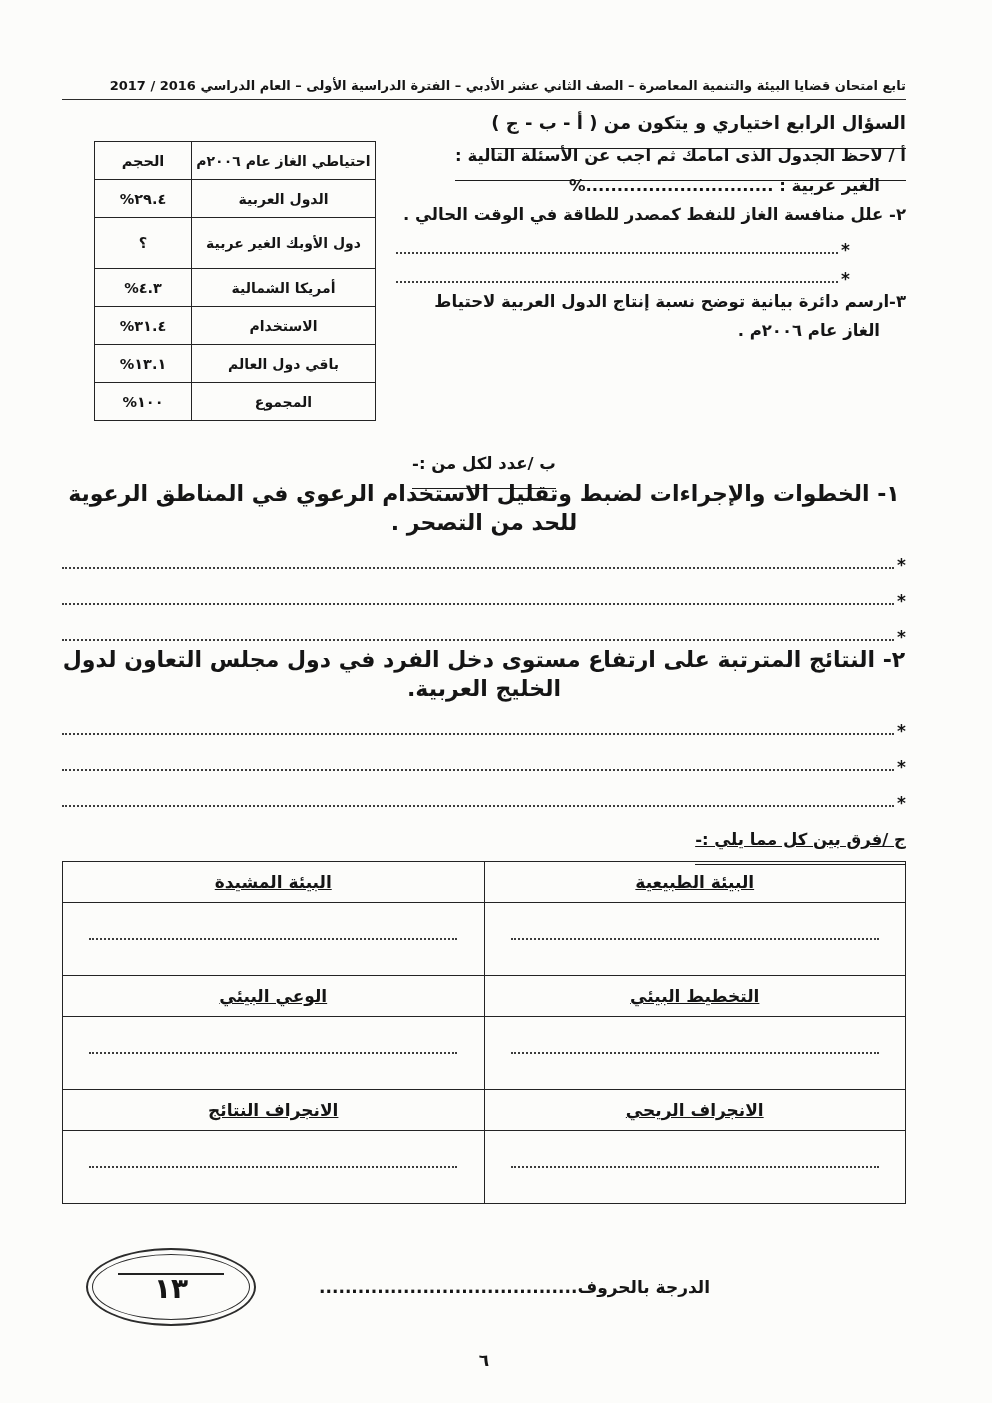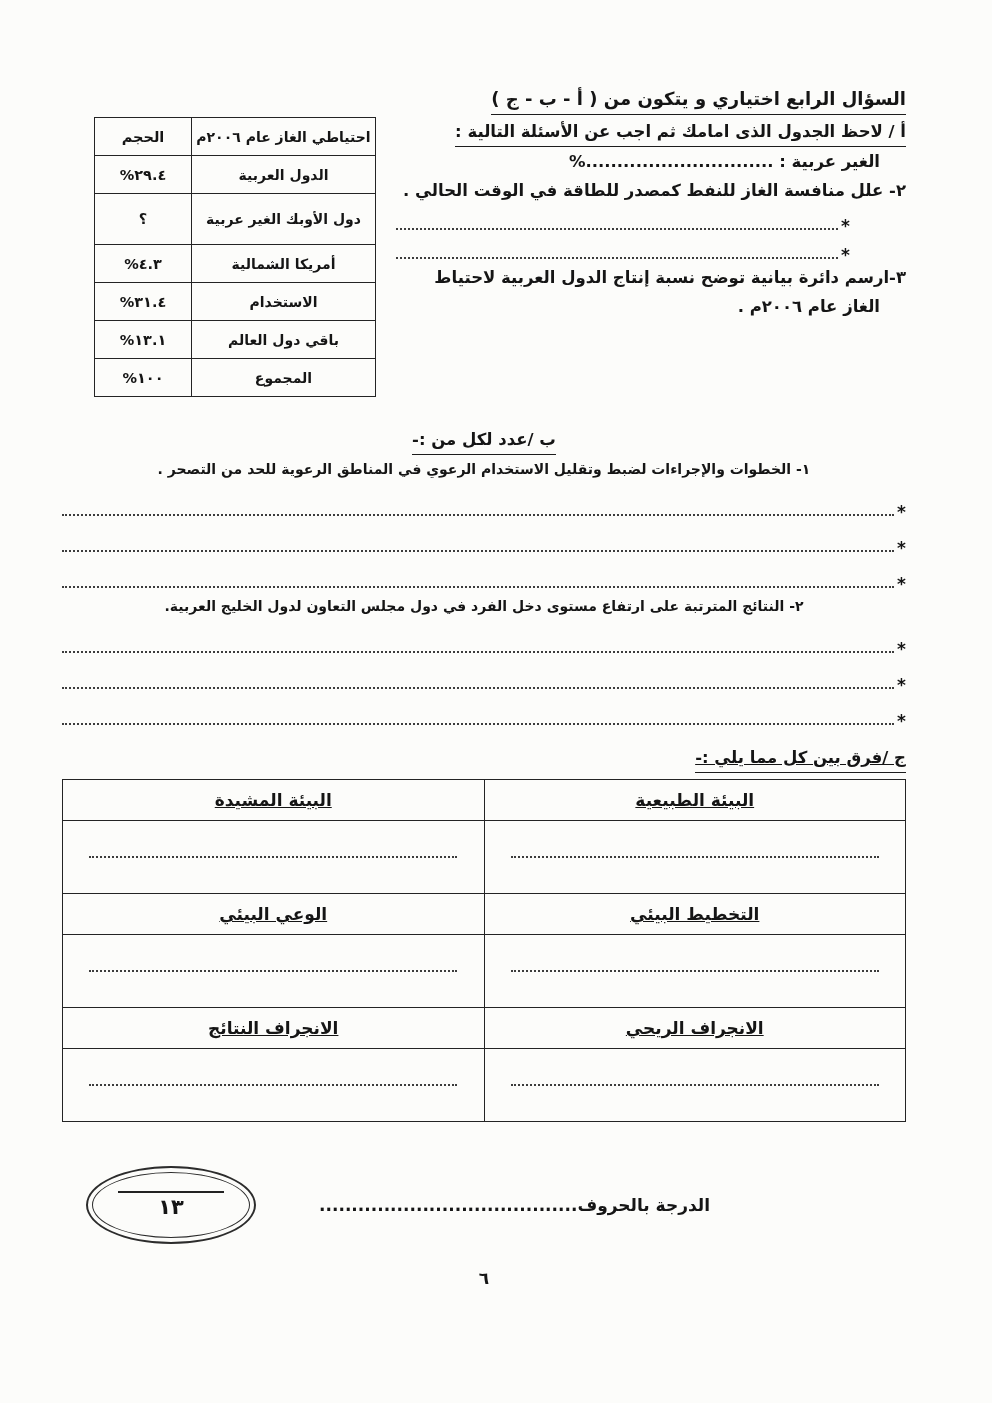--- a/index.html
+++ b/index.html
@@ -1,59 +1,60 @@
 <!DOCTYPE html>
 <html lang="ar" dir="rtl"><head>
 <meta charset="utf-8">
 <style>
   html,body{margin:0;padding:0;background:#d9d9d5;}
   .page{position:relative;width:992px;height:1403px;margin:0 auto;background:#fcfcfa;color:#151515;
         direction:rtl;font-family:"DejaVu Sans","Liberation Sans",sans-serif;font-weight:700;
         padding:76px 86px 0 62px;box-sizing:border-box;overflow:hidden;}
   .header-line{font-size:13px;line-height:19px;text-align:right;border-bottom:1.6px solid #2b2b2b;padding-bottom:4px;}
   .q-title{margin-top:9px;font-size:18px;line-height:27px;}
-  .u{border-bottom:1.7px solid #1c1c1c;padding-bottom:5px;}
+  .u{border-bottom:1.7px solid #1c1c1c;padding-bottom:15px;}
   .sec-a{display:flex;margin-top:5px;}
   .qcol{flex:1;min-width:0;}
   .tcol{width:282px;flex-shrink:0;margin-right:20px;margin-left:32px;}
   .gas-table{width:100%;border-collapse:collapse;table-layout:fixed;}
   .gas-table td{border:1.7px solid #242424;text-align:center;font-size:14px;padding:2px 4px;height:33px;}
   .gas-table .sz{width:88px;direction:ltr;font-size:14.5px;}
   .gas-table tr.tall td{height:46px;}
   .sec-heading{font-size:16.5px;line-height:30px;}
   .q-line{font-size:16.5px;line-height:29px;}
   .q-indent{margin-right:26px;}
   .ans-line{display:flex;align-items:flex-end;height:34px;}
   .ans-line .star{font-size:17px;line-height:15px;}
   .ans-line .dots{flex:1;border-bottom:2.4px dotted #3c3c3c;margin-bottom:4px;margin-right:3px;}
   .qcol .ans-line{height:29px;margin-right:56px;}
   .sec-b{margin-top:28px;text-align:center;}
-  .b-item{font-size:14px;line-height:29px;}
+  .b-item{font-size:22px;line-height:29px;}
   .sec-b .ans-line{height:36px;}
   .sec-c{margin-top:14px;text-decoration:underline;}
   .cmp-table{width:100%;border-collapse:collapse;margin-top:6px;table-layout:fixed;}
   .cmp-table td{border:1.8px solid #242424;}
   .cmp-table .term{height:38px;text-align:center;font-size:17px;}
   .cmp-table .blank{height:70px;vertical-align:middle;}
   .cell-dots{width:88%;margin:0 auto;border-bottom:2.4px dotted #3c3c3c;height:0;}
   .bottom-row{display:flex;align-items:center;margin-top:44px;}
   .grade-line{font-size:17px;margin-right:196px;white-space:nowrap;}
   .score-ellipse{margin-right:auto;margin-left:24px;width:170px;height:78px;border:2px solid #2c2c2c;
                  border-radius:50%;padding:4px;box-sizing:border-box;display:flex;}
   .score-inner{flex:1;border:1.7px solid #2c2c2c;border-radius:50%;display:flex;flex-direction:column;
                align-items:center;justify-content:center;}
   .score-rule{width:106px;border-top:2.4px solid #222;height:0;}
-  .score-num{font-size:21px;line-height:26px;margin-top:1px;}
+  .score-num{font-size:28px;line-height:26px;margin-top:1px;}
   .page-num{text-align:center;font-size:17px;margin-top:24px;}
 </style>
 </head>
 <body>
 
 <div class="page">
 
+  <div class="header-line">تابع امتحان قضايا البيئة والتنمية المعاصرة – الصف الثاني عشر الأدبي – الفترة الدراسية الأولى – العام الدراسي 2016 / 2017</div>
 
   <div class="q-title">
     <span class="u">السؤال الرابع اختياري و يتكون من ( أ - ب - ج )</span>
   </div>
 
   <div class="sec-a">
 
     <div class="qcol">
       <div class="sec-heading">
         <span class="u">أ / لاحظ الجدول الذى امامك ثم اجب عن الأسئلة التالية :</span>

